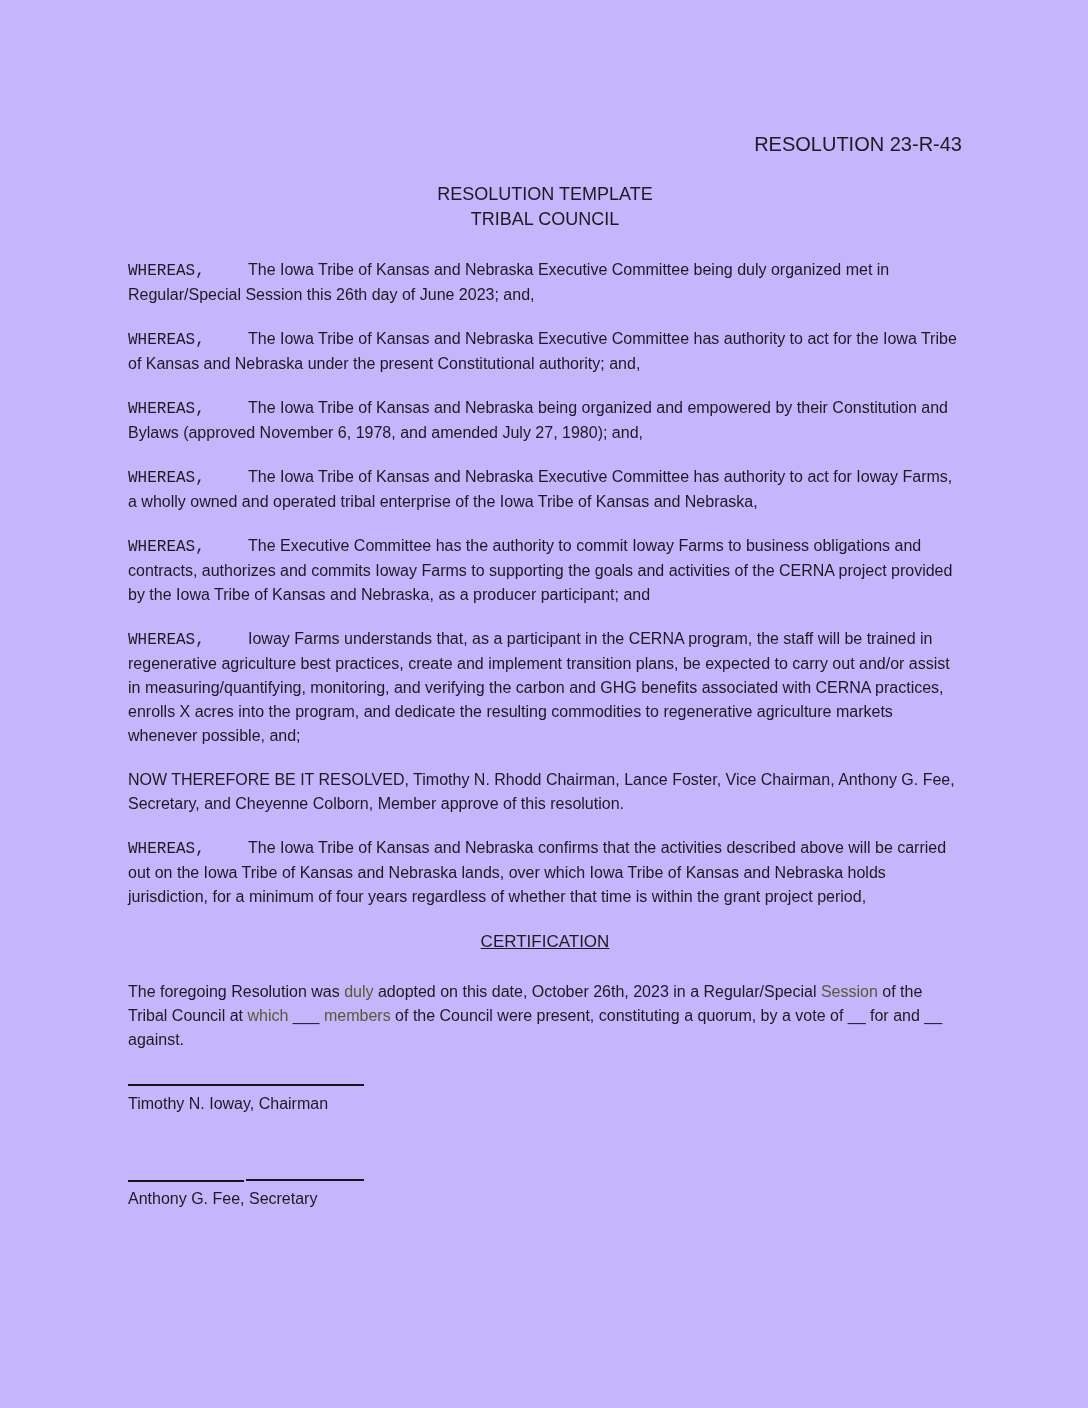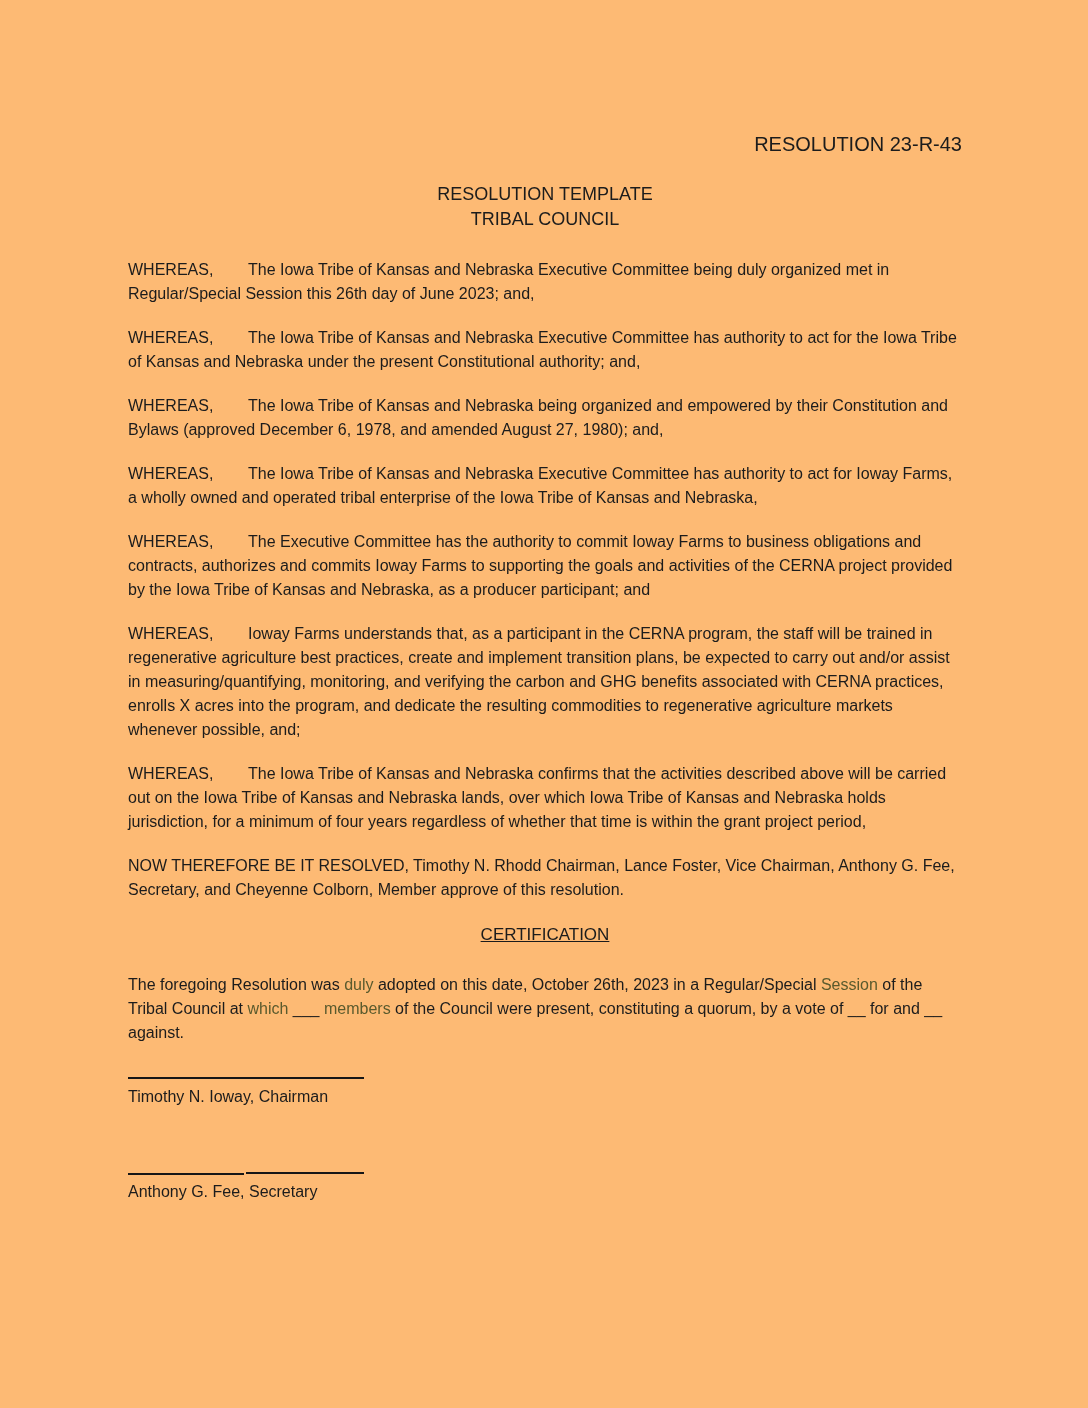--- a/index.html
+++ b/index.html
@@ -1,21 +1,21 @@
 <!DOCTYPE html>
 <html><head>
 <meta charset="utf-8">
 <style>
   html, body { margin: 0; padding: 0; background: #ffffff; }
   .page {
     position: relative;
     width: 1088px;
     height: 1408px;
     box-sizing: border-box;
-    background: #fdba74;
+    background: #c4b5fd;
     padding: 132px 126px 0 128px;
     font-family: "Liberation Sans", sans-serif;
     font-size: 16px;
     line-height: 24px;
     color: #1c1c1c;
     overflow: hidden;
   }
   .res-number {
     text-align: right;
     font-size: 20px;
@@ -23,21 +23,21 @@
     margin: 0 0 26px 0;
     white-space: nowrap;
   }
   .title-block {
     text-align: center;
     font-size: 18px;
     line-height: 25px;
     margin: 0 0 26px 0;
   }
   .body-p { margin: 0 0 20px 0; }
-  .whereas-label { display: inline-block; width: 120px; }
+  .whereas-label { display: inline-block; width: 120px; font-family: Liberation Mono, monospace; }
   .cert-heading {
     text-align: center;
     font-size: 17px;
     line-height: 25px;
     font-weight: normal;
     text-decoration: underline;
     margin: 12px 0 26px 0;
   }
   .sig-block1 { margin-top: 32px; }
   .sig-block2 { margin-top: 63px; }
@@ -56,31 +56,31 @@
 
   <div class="title-block">
     <div>RESOLUTION TEMPLATE</div>
     <div>TRIBAL COUNCIL</div>
   </div>
 
   <p class="body-p"><span class="whereas-label">WHEREAS,</span><span>The Iowa Tribe of Kansas and Nebraska Executive Committee being duly organized met in Regular/Special Session this 26th day of June 2023; and,</span></p>
 
   <p class="body-p"><span class="whereas-label">WHEREAS,</span><span>The Iowa Tribe of Kansas and Nebraska Executive Committee has authority to act for the Iowa Tribe of Kansas and Nebraska under the present Constitutional authority; and,</span></p>
 
-  <p class="body-p"><span class="whereas-label">WHEREAS,</span><span>The Iowa Tribe of Kansas and Nebraska being organized and empowered by their Constitution and Bylaws (approved December 6, 1978, and amended August 27, 1980); and,</span></p>
+  <p class="body-p"><span class="whereas-label">WHEREAS,</span><span>The Iowa Tribe of Kansas and Nebraska being organized and empowered by their Constitution and Bylaws (approved November 6, 1978, and amended July 27, 1980); and,</span></p>
 
   <p class="body-p"><span class="whereas-label">WHEREAS,</span><span>The Iowa Tribe of Kansas and Nebraska Executive Committee has authority to act for Ioway Farms, a wholly owned and operated tribal enterprise of the Iowa Tribe of Kansas and Nebraska,</span></p>
 
   <p class="body-p"><span class="whereas-label">WHEREAS,</span><span>The Executive Committee has the authority to commit Ioway Farms to business obligations and contracts, authorizes and commits Ioway Farms to supporting the goals and activities of the CERNA project provided by the Iowa Tribe of Kansas and Nebraska, as a producer participant; and</span></p>
 
   <p class="body-p"><span class="whereas-label">WHEREAS,</span><span>Ioway Farms understands that, as a participant in the CERNA program, the staff will be trained in regenerative agriculture best practices, create and implement transition plans, be expected to carry out and/or assist in measuring/quantifying, monitoring, and verifying the carbon and GHG benefits associated with CERNA practices, enrolls X acres into the program, and dedicate the resulting commodities to regenerative agriculture markets whenever possible, and;</span></p>
 
+  <p class="body-p">NOW THEREFORE BE IT RESOLVED, Timothy N. Rhodd Chairman, Lance Foster, Vice Chairman, Anthony G. Fee, Secretary, and Cheyenne Colborn, Member approve of this resolution.</p>
+
   <p class="body-p"><span class="whereas-label">WHEREAS,</span><span>The Iowa Tribe of Kansas and Nebraska confirms that the activities described above will be carried out on the Iowa Tribe of Kansas and Nebraska lands, over which Iowa Tribe of Kansas and Nebraska holds jurisdiction, for a minimum of four years regardless of whether that time is within the grant project period,</span></p>
-
-  <p class="body-p">NOW THEREFORE BE IT RESOLVED, Timothy N. Rhodd Chairman, Lance Foster, Vice Chairman, Anthony G. Fee, Secretary, and Cheyenne Colborn, Member approve of this resolution.</p>
 
   <div class="cert-heading">CERTIFICATION</div>
 
   <p class="body-p"><span style="color: rgb(28, 28, 28);">The foregoing Resolution was </span><span style="color: rgb(90, 90, 45);">duly</span><span style="color: rgb(28, 28, 28);"> adopted on this date, October 26th, 2023 in a Regular/Special </span><span style="color: rgb(90, 90, 45);">Session</span><span style="color: rgb(28, 28, 28);"> of the Tribal Council at </span><span style="color: rgb(90, 90, 45);">which</span><span style="color: rgb(28, 28, 28);"> ___ </span><span style="color: rgb(90, 90, 45);">members</span><span style="color: rgb(28, 28, 28);"> of the Council were present, constituting a quorum, by a vote of __ for and __ against.</span></p>
 
   <div class="sig-block1">
     <div class="sig-line"></div>
     <div class="sig-name">Timothy N. Ioway, Chairman</div>
   </div>
 

